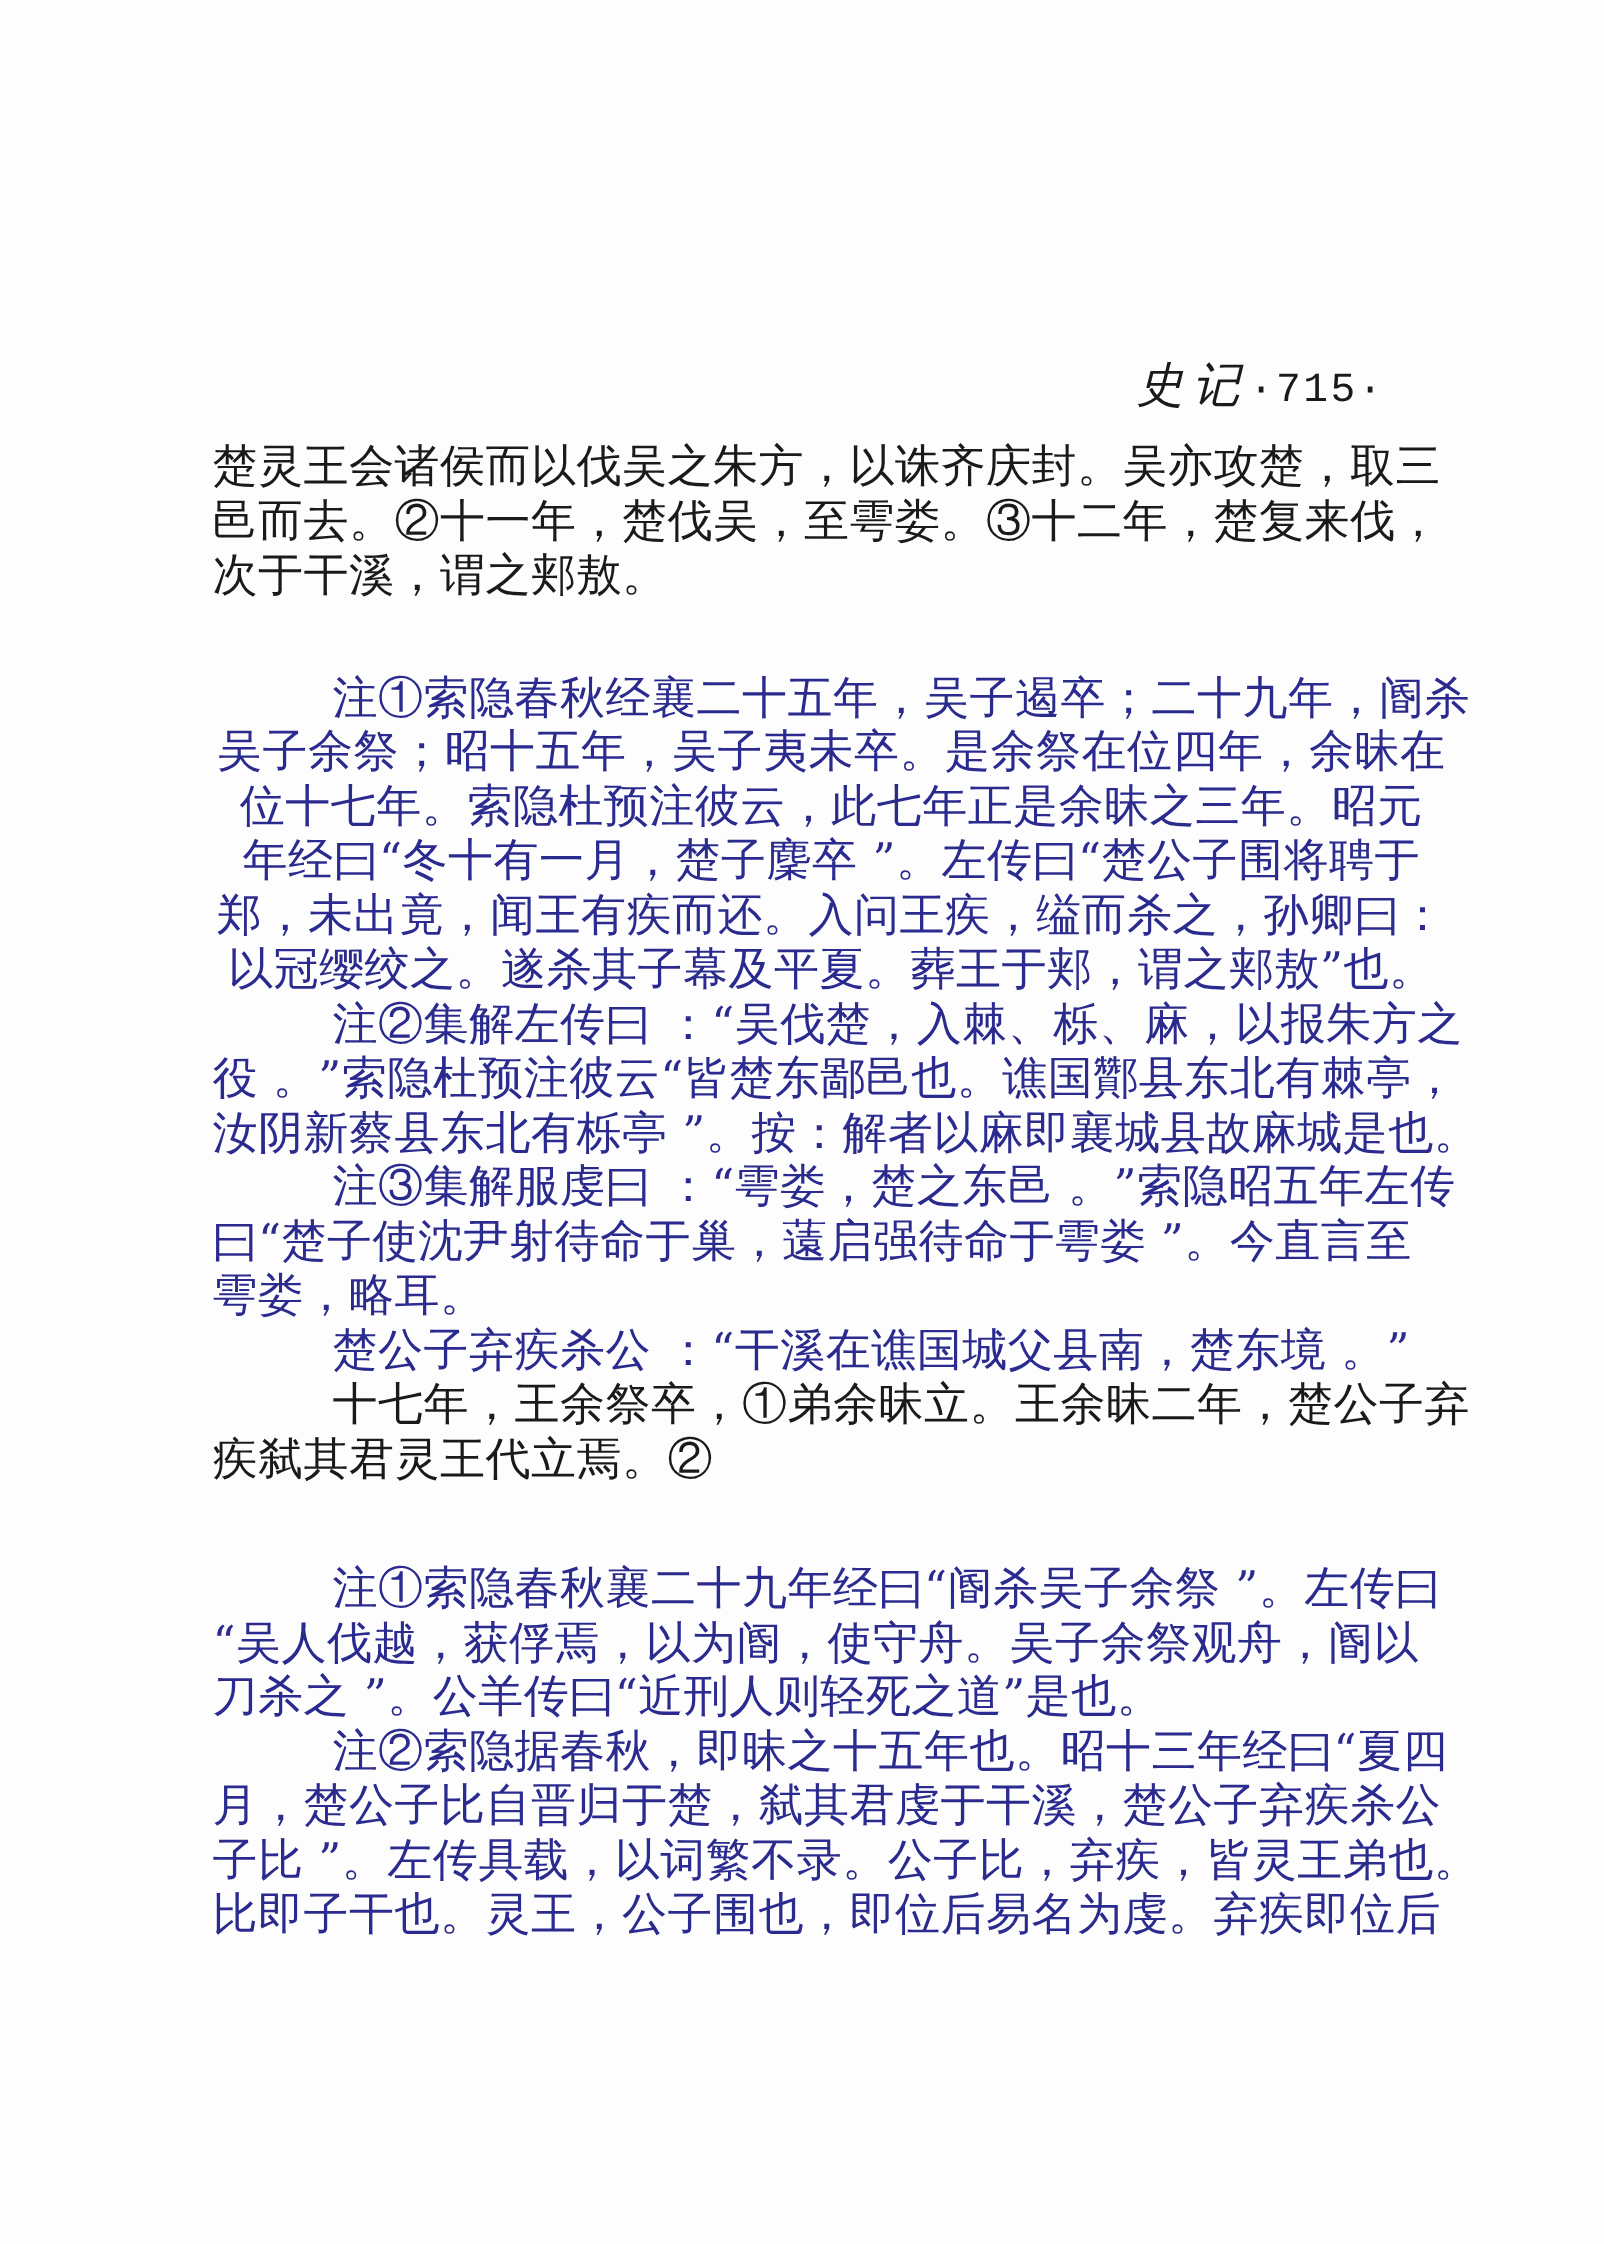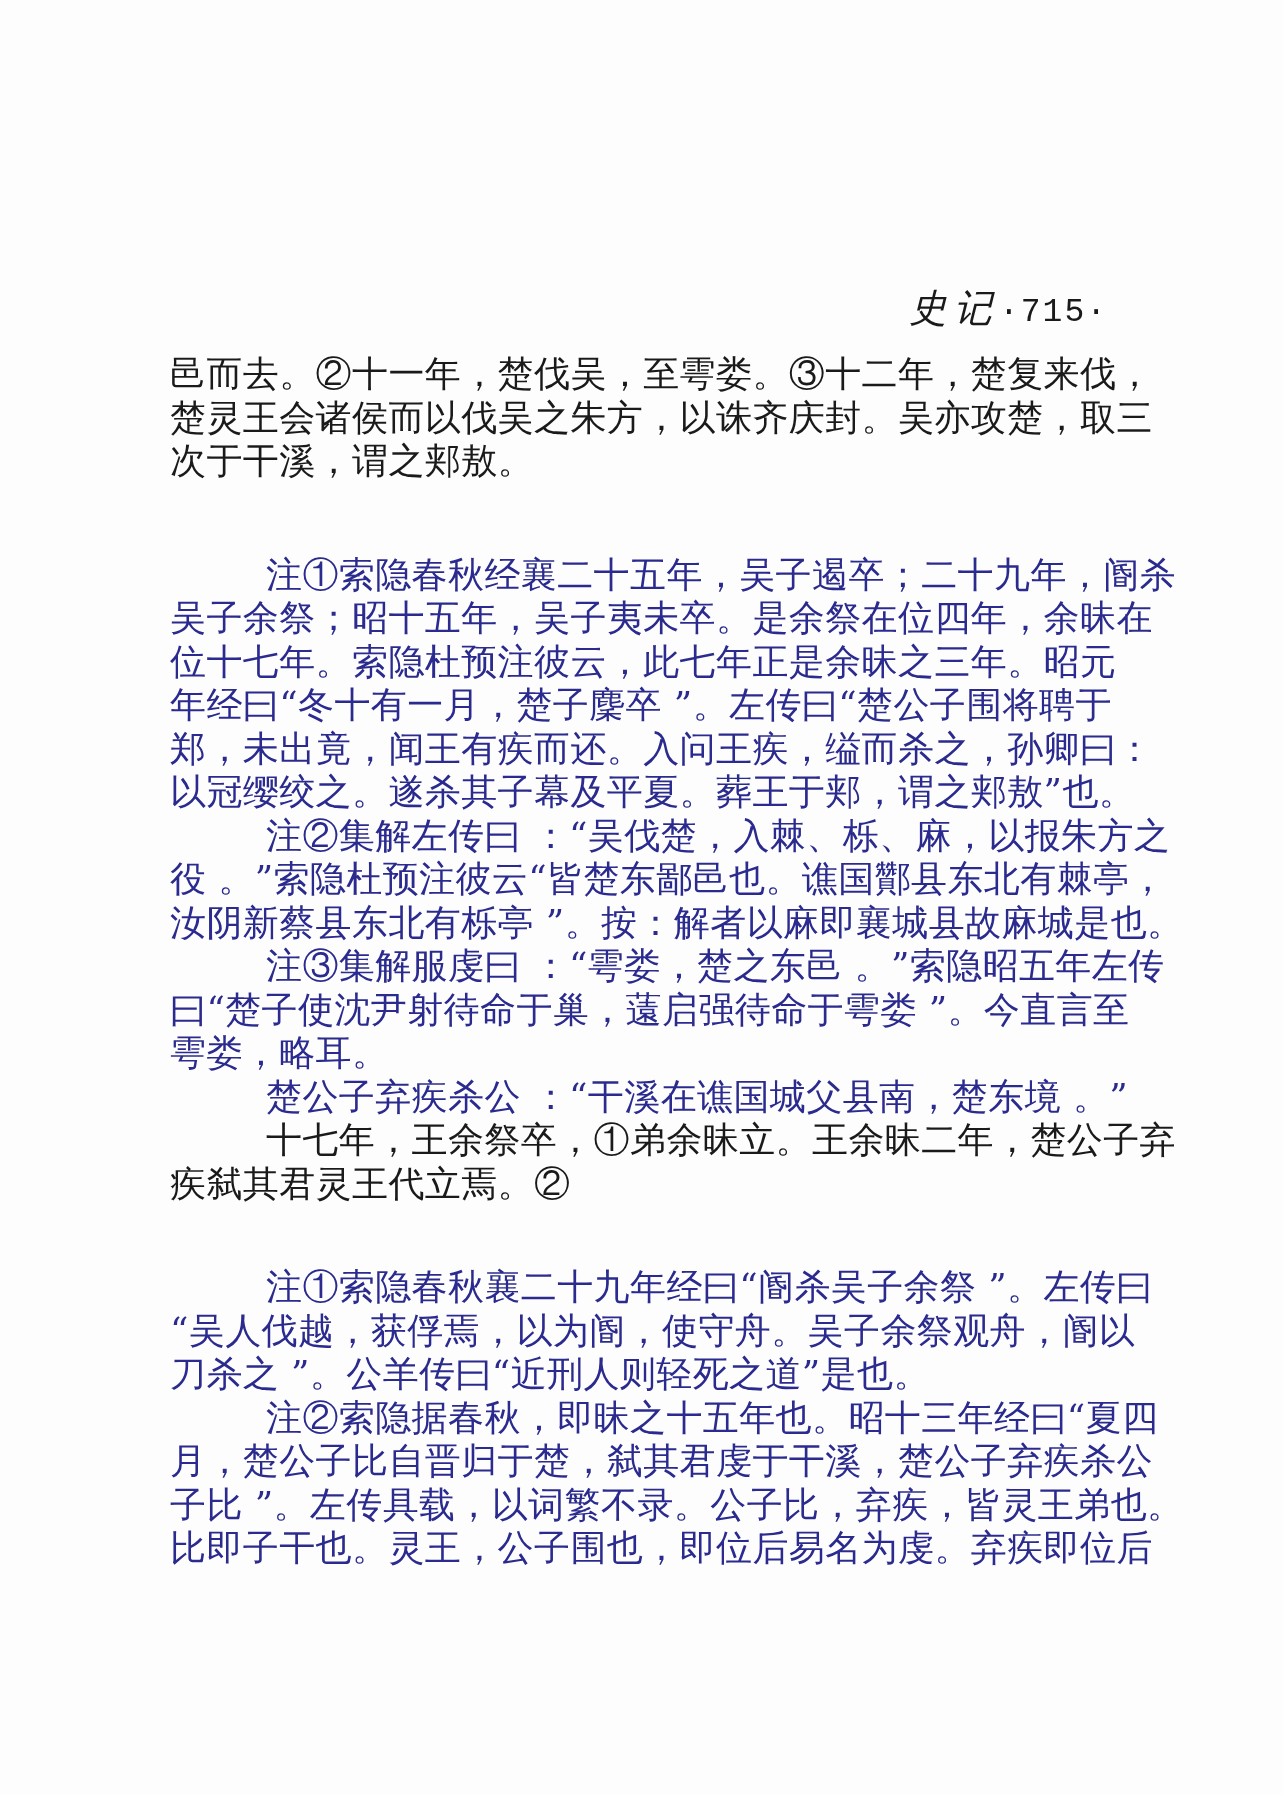--- a/index.html
+++ b/index.html
@@ -44,40 +44,40 @@
     left: 170px;
     top: 352px;
     width: 990px;
     font-size: 36px;
     line-height: 43.5px;
     letter-spacing: 0.4px;
   }
   .block { margin: 0; }
   .block-body { color: var(--body-text, #1a1a1a); }
   .block-note { color: var(--note-text, #2b2b8f); }
-  .gap-lg { margin-top: 70px; }
+  .gap-lg { margin-top: 54px; text-align: center; }
   .gap-md { margin-top: 60px; }
   .line { white-space: nowrap; }
   .indent { text-indent: 96px; }
 </style>
 </head>
 <body>
 
 <div class="page">
 
   <div class="header">
     <span class="book-title">史记</span>
     <span class="page-number">·715·</span>
   </div>
 
   <div class="content">
 
     <div class="block block-body">
+      <div class="line">楚灵王会诸侯而以伐吴之朱方，以诛齐庆封。吴亦攻楚，取三</div>
       <div class="line">邑而去。②十一年，楚伐吴，至雩娄。③十二年，楚复来伐，</div>
-      <div class="line">楚灵王会诸侯而以伐吴之朱方，以诛齐庆封。吴亦攻楚，取三</div>
       <div class="line">次于干溪，谓之郏敖。</div>
     </div>
 
     <div class="block block-note gap-lg">
       <div class="line indent">注①索隐春秋经襄二十五年，吴子遏卒；二十九年，阍杀</div>
       <div class="line">吴子余祭；昭十五年，吴子夷未卒。是余祭在位四年，余昧在</div>
       <div class="line">位十七年。索隐杜预注彼云，此七年正是余昧之三年。昭元</div>
       <div class="line">年经曰“冬十有一月，楚子麇卒 ”。左传曰“楚公子围将聘于</div>
       <div class="line">郑，未出竟，闻王有疾而还。入问王疾，缢而杀之，孙卿曰：</div>
       <div class="line">以冠缨绞之。遂杀其子幕及平夏。葬王于郏，谓之郏敖”也。</div>

